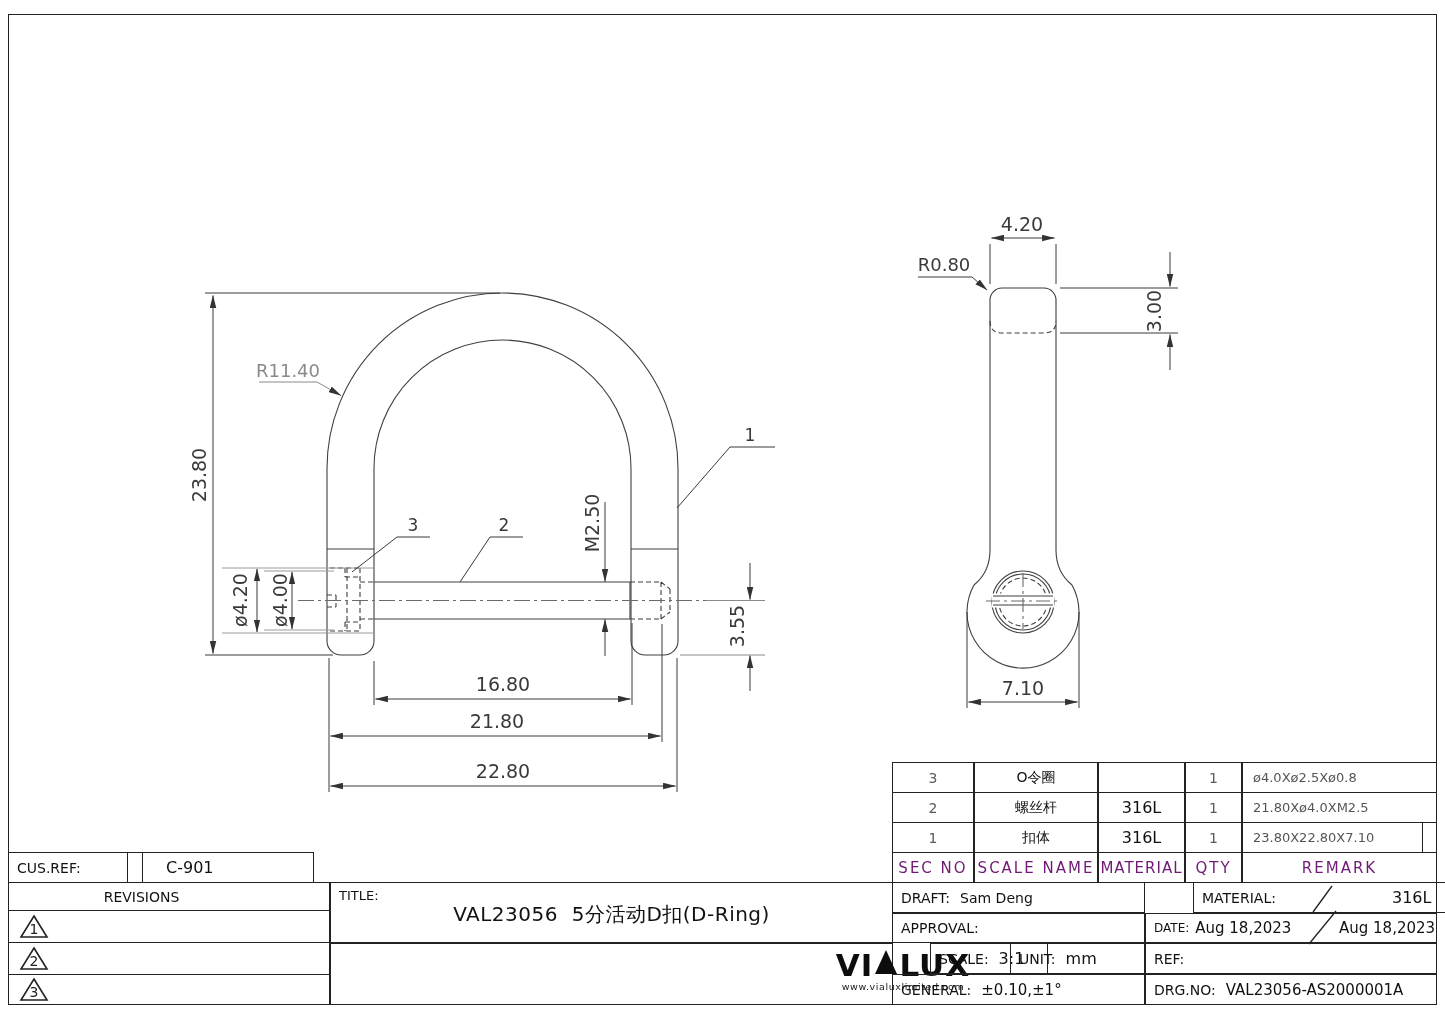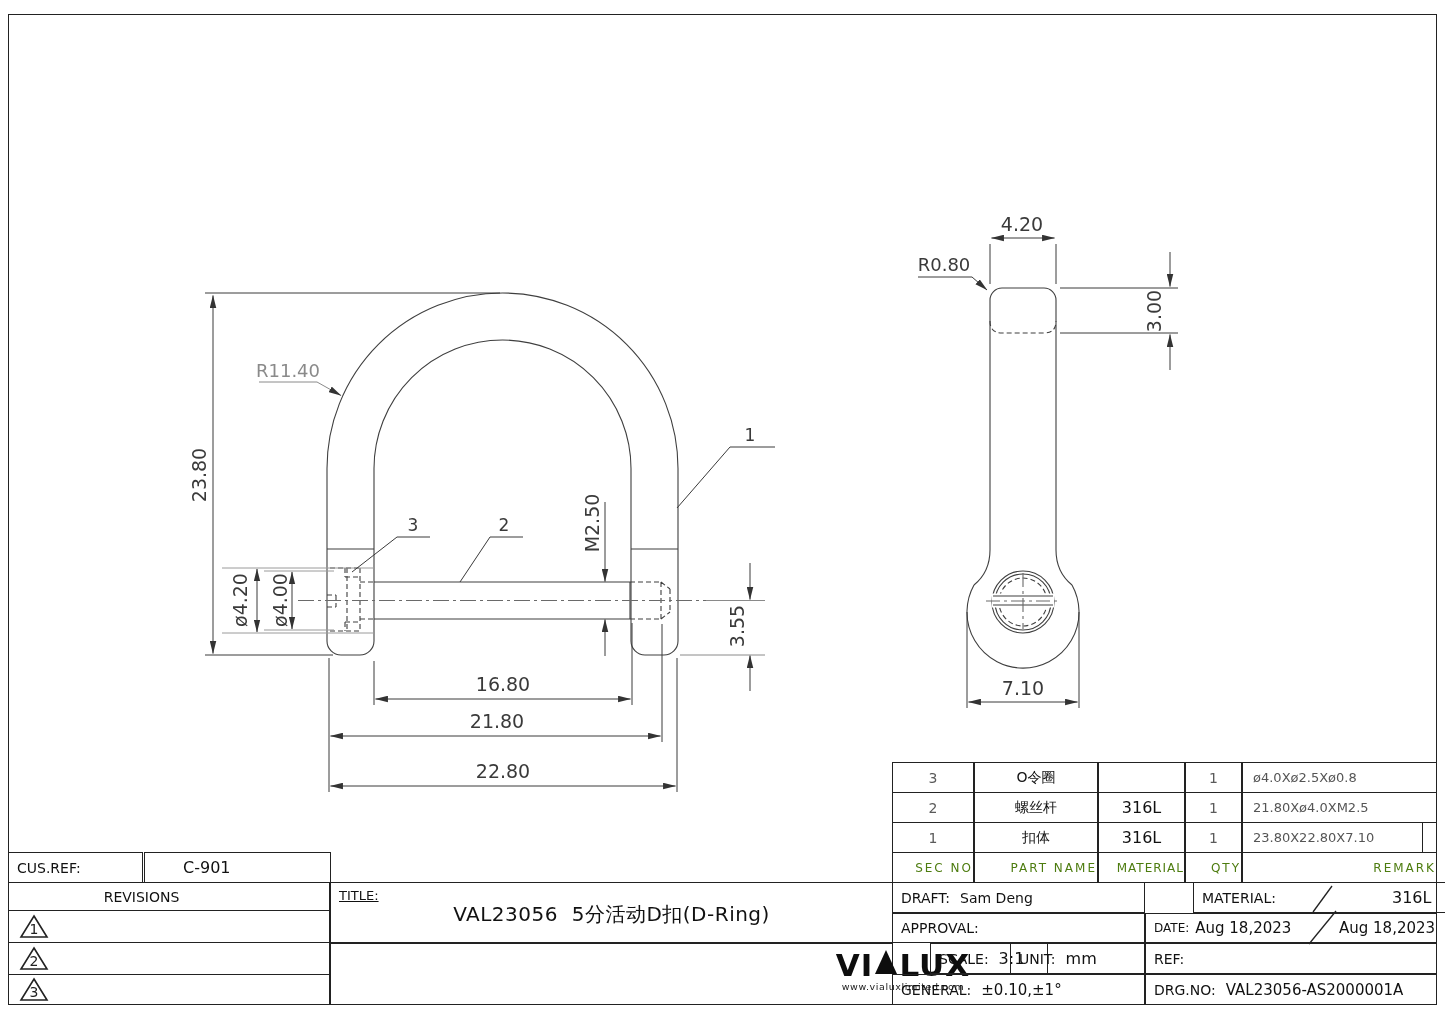--- a/index.html
+++ b/index.html
@@ -5,27 +5,27 @@
   html,body{margin:0;padding:0;background:#fff;}
   .page{position:relative;width:1445px;height:1021px;background:#fff;overflow:hidden;
         font-family:"DejaVu Sans","Liberation Sans",sans-serif;color:#111;}
   .frame{position:absolute;left:8px;top:14px;width:1429px;height:991px;
          border:1.6px solid #222;box-sizing:border-box;}
   .cell{position:absolute;box-sizing:border-box;border:1.2px solid #222;
         display:flex;align-items:center;font-size:14px;color:#111;}
   .pad{padding-left:8px;}
   .ctr{justify-content:center;}
   .muted{color:#5a5a5a;}
-  .hdrtxt{color:#4d7c0f;font-size:12px;letter-spacing:2px;justify-content:flex-end;}
+  .hdrtxt{color:#701a75;font-size:15px;letter-spacing:2px;}
   .val{margin-left:10px;}
   .big{font-size:16px;}
   .remark{font-size:13px;color:#555;}
   .lbl{white-space:pre;}
   .titlecell{position:absolute;box-sizing:border-box;border:1.2px solid #222;}
-  .title-label{position:absolute;left:8px;top:5px;font-size:13px;text-decoration:underline;}
+  .title-label{position:absolute;left:8px;top:5px;font-size:13px;}
   .title-main{position:absolute;left:0;right:0;top:18px;text-align:center;
               font-size:20px;white-space:pre;letter-spacing:0.5px;}
   .logo-wrap{position:absolute;left:452px;top:6px;width:240px;text-align:center;}
   .logo-line{display:flex;justify-content:center;align-items:flex-start;}
   .logo-txt{font-size:31px;font-weight:700;letter-spacing:1px;color:#0d0d0d;line-height:30px;}
   .logo-tri{width:0;height:0;border-left:11px solid transparent;
             border-right:11px solid transparent;border-bottom:24px solid #0d0d0d;
             margin:0 2px 2px 2px;}
   .logo-url{font-size:9.5px;color:#222;letter-spacing:0.6px;margin-top:1px;}
   .rev-tri{margin-left:10px;}
@@ -38,21 +38,21 @@
 </head>
 <body>
 
 <div class="page">
 
   <div class="frame"></div>
 
   <div class="cell pad" style="left:8px;top:852px;width:135px;height:31px;">
     <span>CUS.REF:</span>
   </div>
-  <div class="cell" style="left:144px;top:852px;width:187px;height:31px;padding-left:38px;font-size:16px;">
+  <div class="cell" style="left:127px;top:852px;width:187px;height:31px;padding-left:38px;font-size:16px;">
     <span>C-901</span>
   </div>
   <div class="cell ctr" style="left:8px;top:882px;width:322px;height:29px;padding-right:55px;font-size:14px;">
     <span>REVISIONS</span>
   </div>
 
   <div class="cell" style="left:8px;top:910px;width:322px;height:33px;">
     <svg class="rev-tri" width="30" height="25" viewBox="0 0 30 25">
       <polygon points="15,2 28,23 2,23" fill="none" stroke="#222" stroke-width="1.6"></polygon>
       <text x="15" y="20" text-anchor="middle" font-size="14" fill="#222">1</text>
@@ -131,21 +131,21 @@
     <span>1</span>
     </div>
   <div class="cell remark" style="left:1242px;top:822px;width:181px;height:31px;padding-left:10px;">
     <span>23.80X22.80X7.10</span>
     </div>
 
   <div class="cell ctr hdrtxt" style="left:892px;top:852px;width:82px;height:31px;">
     <span>SEC NO</span>
     </div>
   <div class="cell ctr hdrtxt" style="left:974px;top:852px;width:124px;height:31px;">
-    <span>PART NAME</span>
+    <span>SCALE NAME</span>
     </div>
   <div class="cell ctr hdrtxt" style="left:1098px;top:852px;width:87px;height:31px;letter-spacing:1px;">
     <span>MATERIAL</span>
     </div>
   <div class="cell ctr hdrtxt" style="left:1185px;top:852px;width:57px;height:31px;">
     <span>QTY</span>
     </div>
   <div class="cell pad" style="left:892px;top:882px;width:253px;height:31px;">
     <span class="lbl">DRAFT:</span>
     <span class="val">Sam Deng</span>

